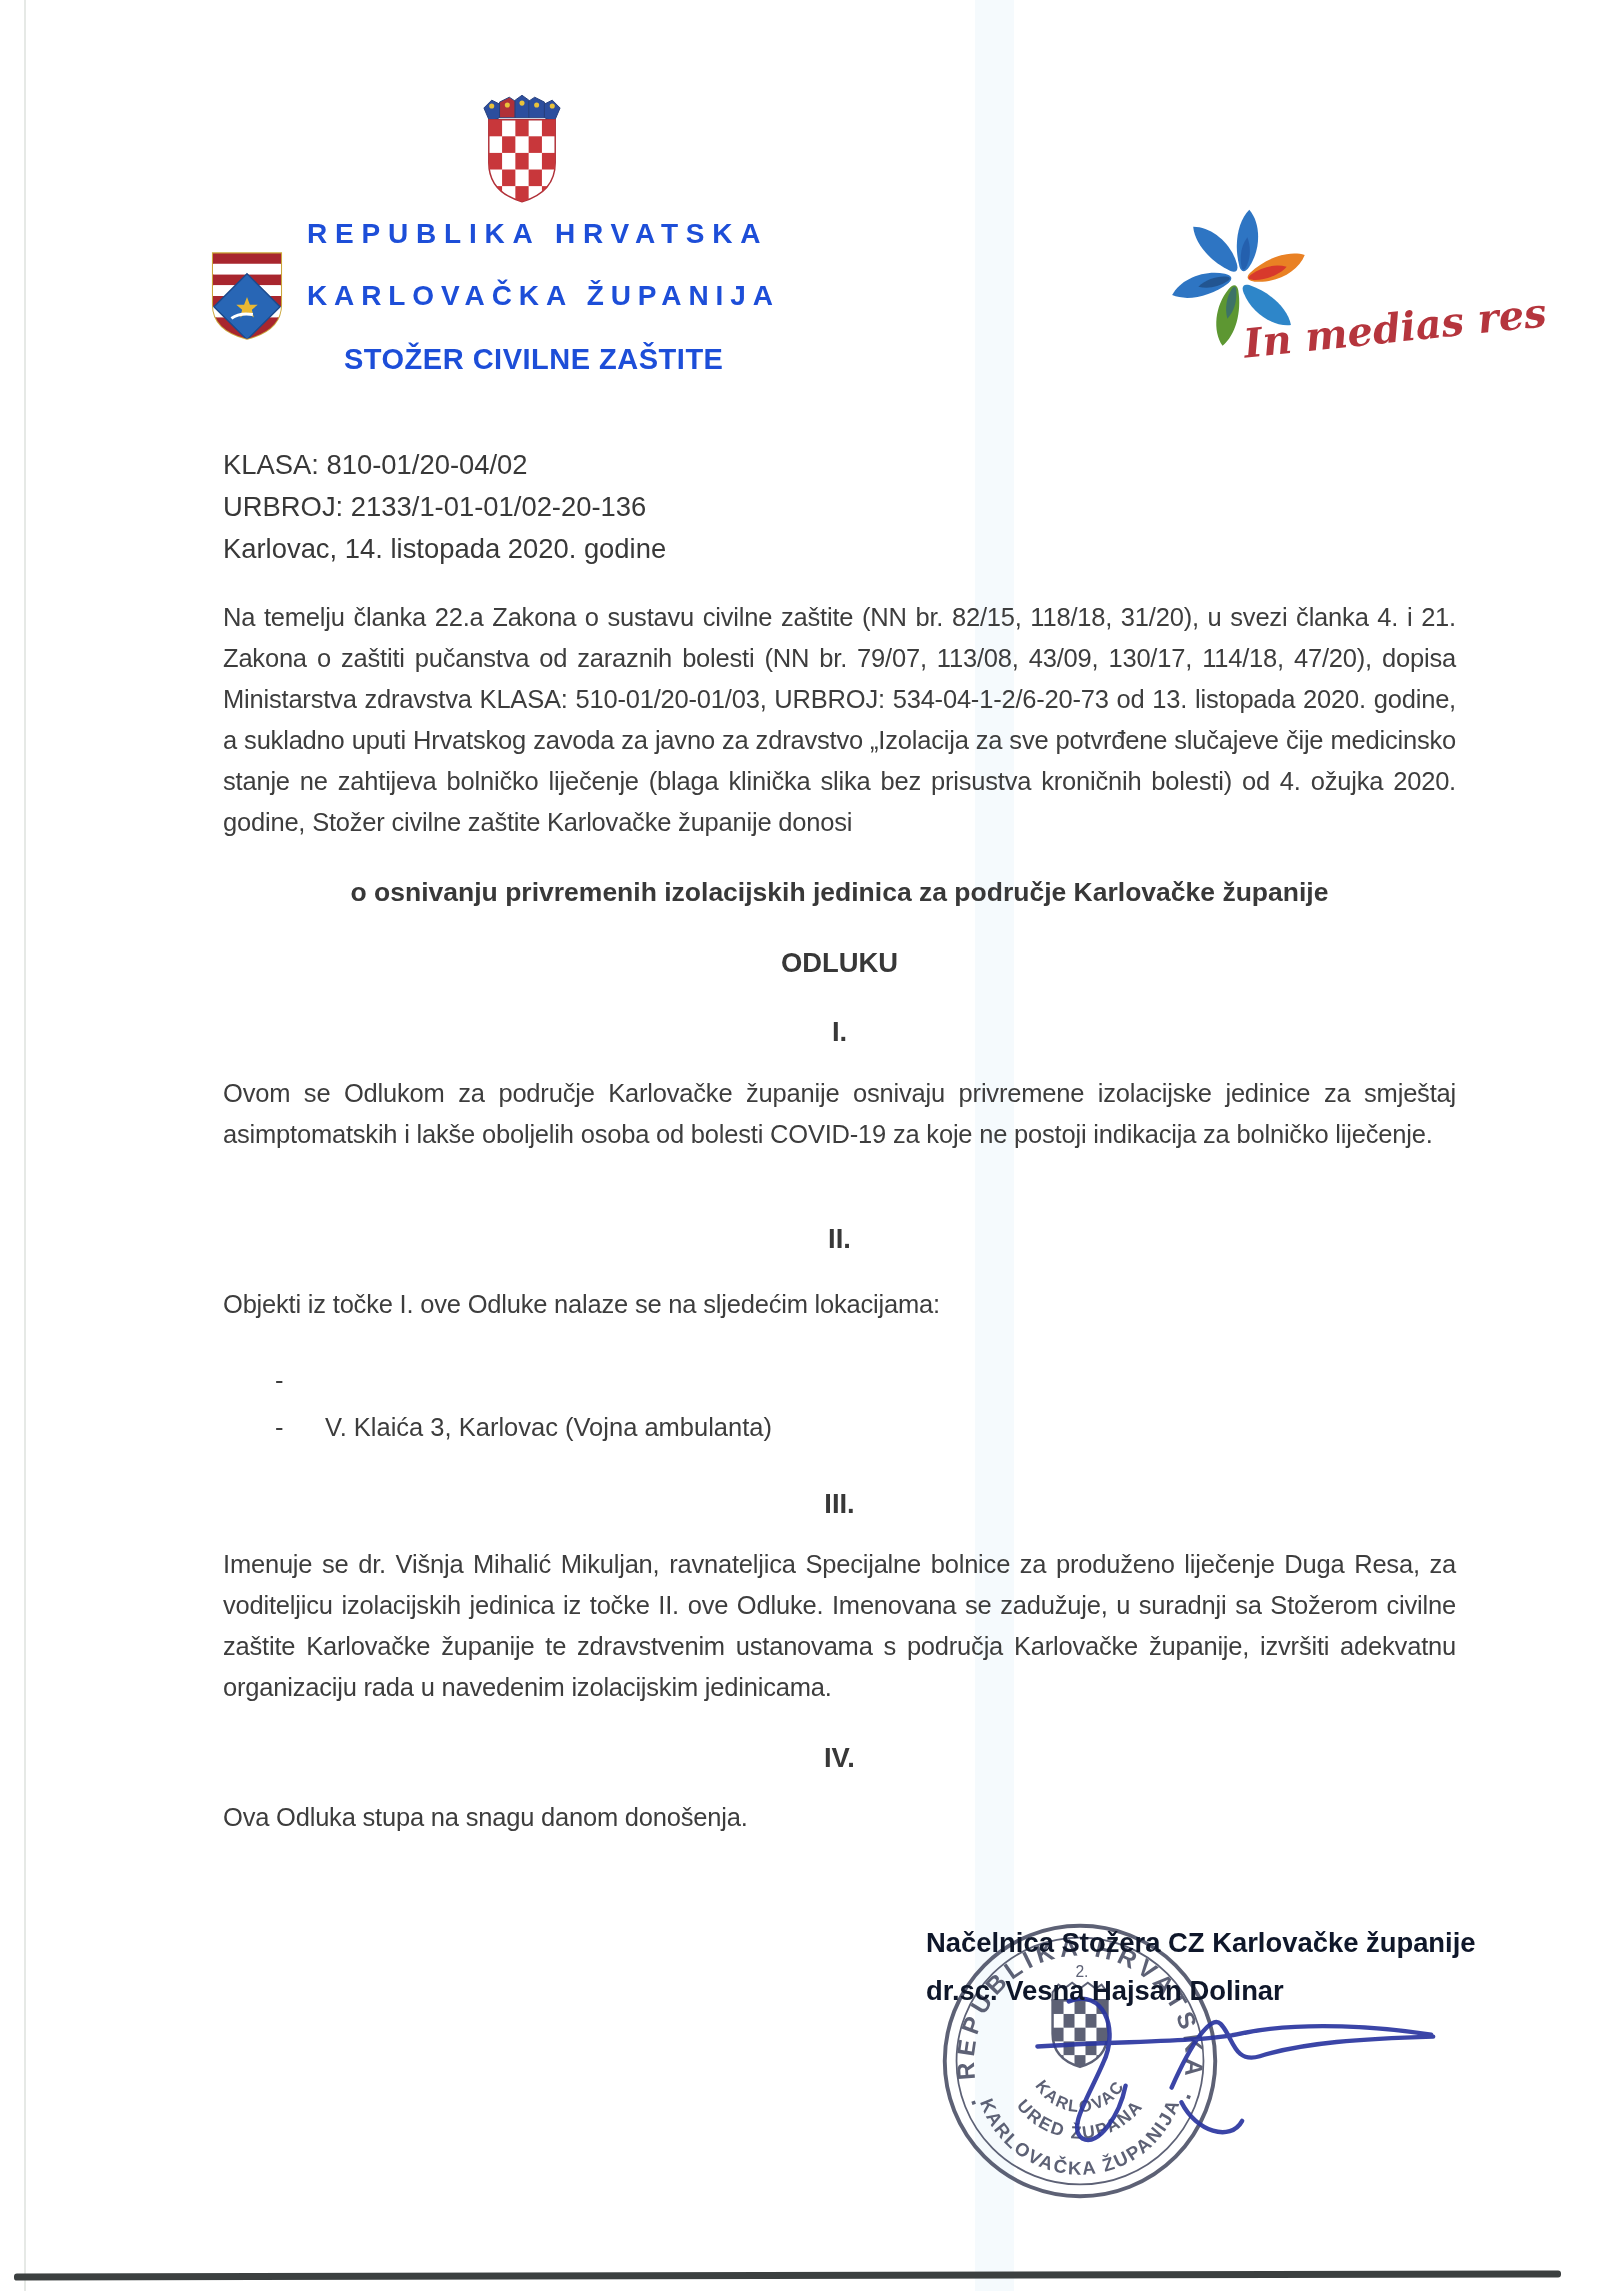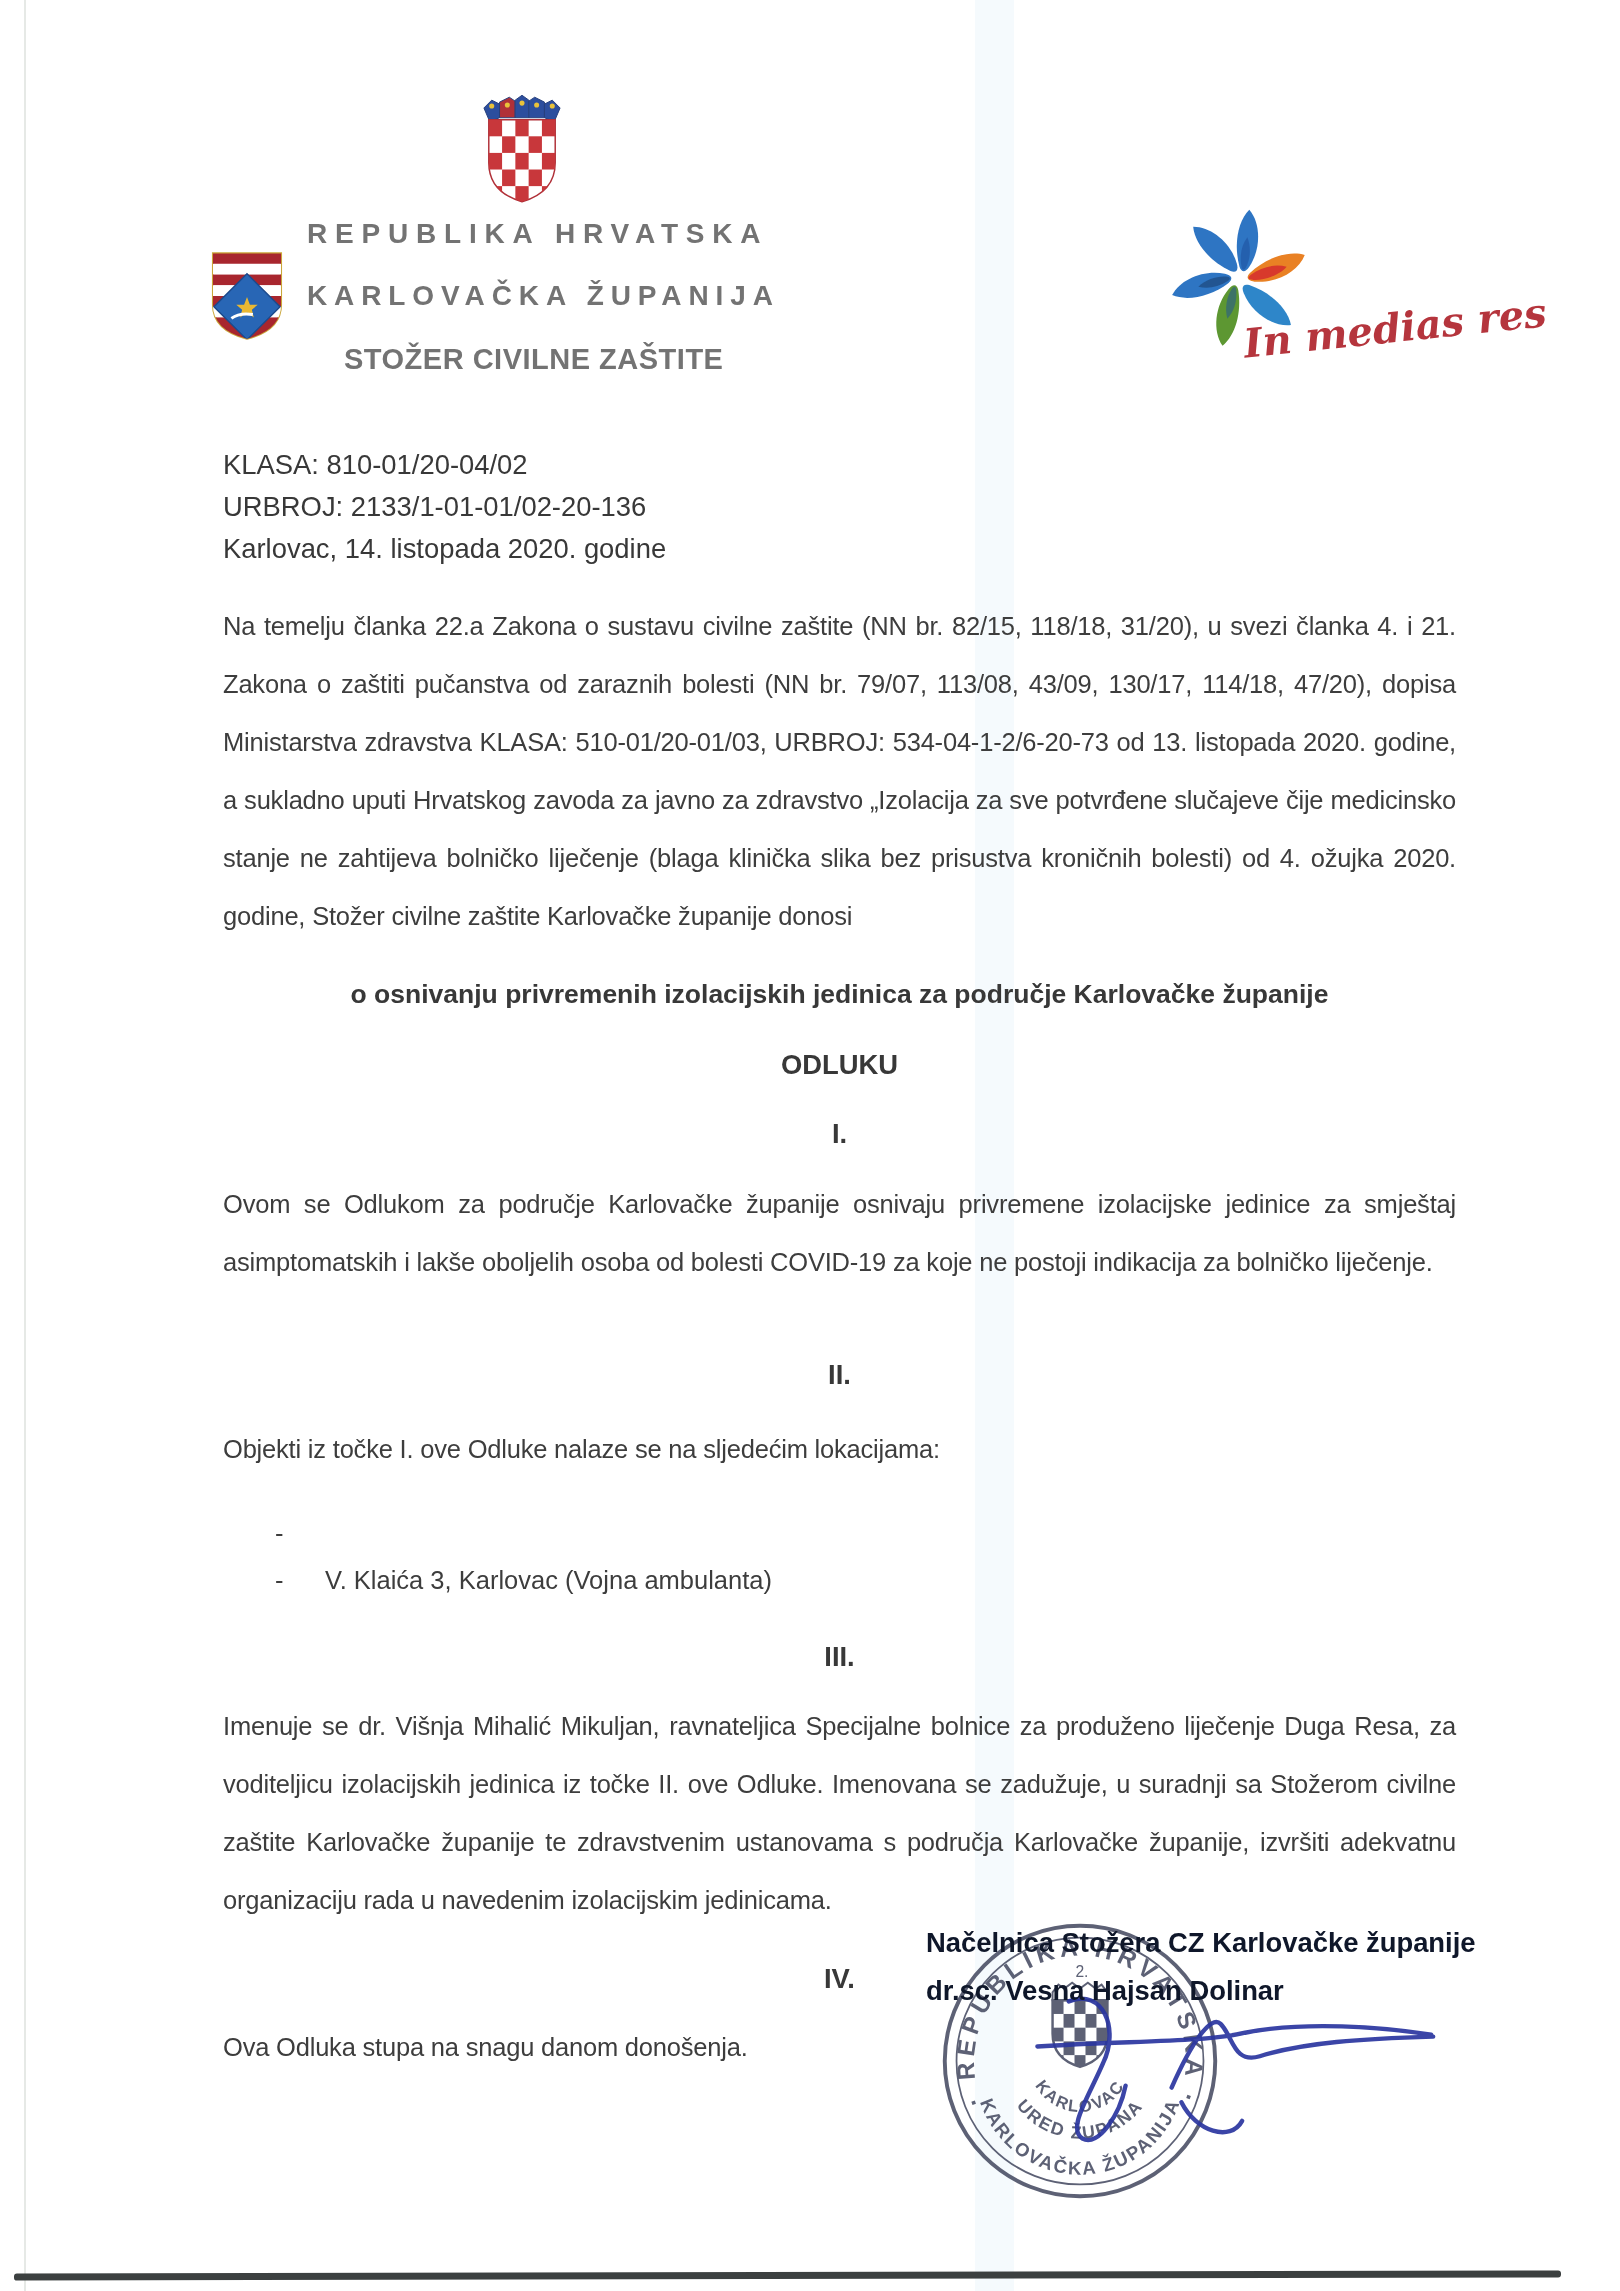--- a/index.html
+++ b/index.html
@@ -11,30 +11,30 @@
     font-family:"Liberation Sans", sans-serif;
     color:#3d3d3d;
   }
   
   .scan-left-edge{position:absolute;left:23.5px;top:0;width:2px;height:100%;background:#e6e9e6;}
   .scan-blue-streak{position:absolute;left:975px;top:0;width:39px;height:100%;background:rgba(208,231,244,0.22);}
   .scan-bottom-line{position:absolute;left:13.7px;top:2272px;width:1547px;height:6.9px;background:#3c4040;transform:rotate(-0.12deg);border-radius:2.9px;}
   
   .hr-coat{position:absolute;left:480px;top:92px;}
   .county-coat{position:absolute;left:210px;top:250px;}
-  .hdr-line{position:absolute;font-weight:bold;white-space:nowrap;color:#737373;}
+  .hdr-line{position:absolute;font-weight:bold;white-space:nowrap;color:#1d4ed8;}
   .hdr-country{left:307px;top:218px;font-size:28px;letter-spacing:7.8px;}
   .hdr-county{left:307px;top:280px;font-size:28px;letter-spacing:6.9px;}
   .hdr-office{left:344px;top:343px;font-size:29px;letter-spacing:0.5px;}
   .logo-wrap{position:absolute;left:1161px;top:192px;}
   .motto{position:absolute;left:1243px;top:304px;font-family:"DejaVu Serif",serif;font-style:italic;font-weight:bold;font-size:40px;color:#b5353d;transform:rotate(-6deg);white-space:nowrap;}
   
   .col{position:absolute;left:223px;top:444px;width:1233px;}
   .meta-line{font-size:27.4px;line-height:42px;color:#383838;}
-  .para{font-size:25.5px;line-height:58px;text-align:justify;letter-spacing:-0.2px;color:#3d3d3d;}
+  .para{font-size:25.5px;line-height:41px;text-align:justify;letter-spacing:-0.2px;color:#3d3d3d;}
   .preamble{margin-top:27.4px;}
   .h-center{font-weight:bold;text-align:center;font-size:27.4px;line-height:41px;color:#383838;}
   .title{margin-top:29px;}
   .subtitle{margin-top:29px;font-size:26.5px;}
   .numeral-1{margin-top:27.4px;}
   .sec1-text{margin-top:21.6px;}
   .numeral-2{margin-top:63px;}
   .sec2-text{margin-top:25px;text-align:left;}
   .loc-list{margin-top:35px;}
   .loc-item{display:flex;font-size:25.5px;line-height:41px;color:#3d3d3d;}

